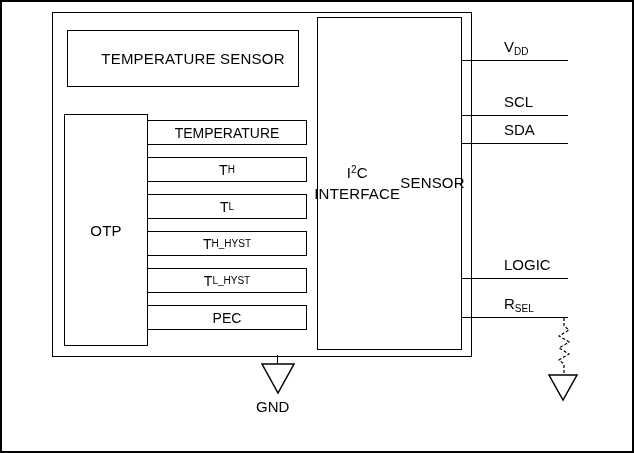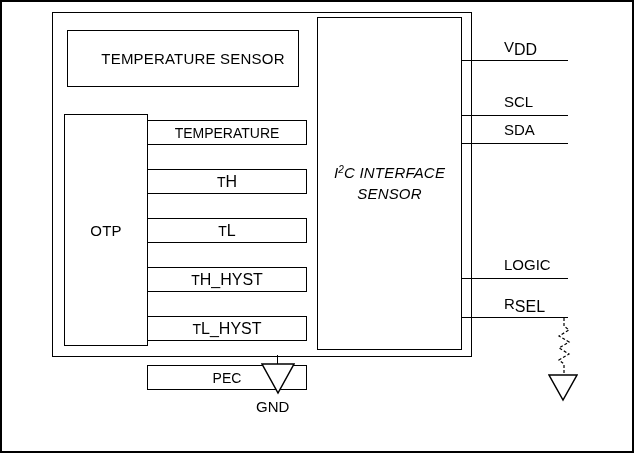--- a/index.html
+++ b/index.html
@@ -37,31 +37,30 @@
     position:absolute;left:145px;top:118px;width:160px;
     display:flex;flex-direction:column;
   }
   .reg{
     position:relative;
     width:160px;height:25px;
     border:1.5px solid #000;
     box-sizing:border-box;
     display:flex;align-items:center;justify-content:center;
     font-size:14px;
-    margin-bottom:24px;
+    margin-bottom:12px;
     background:#fff;
   }
   .i2c{
     left:315px;top:15px;width:145px;height:333px;
-    flex-direction:column;
+    flex-direction:row;
     text-align:center;
     line-height:1.35;
-    font-style:italic;
   }
-  sub.sb{font-size:16px;vertical-align:-3px;letter-spacing:0;}
+  sub.sb{font-size:10px;vertical-align:-3px;letter-spacing:0;}
   sup.sp{font-size:10px;vertical-align:5px;}
   .pin-line{
     position:absolute;
     left:460px;width:106px;height:0;
     border-top:1.5px solid #000;
   }
   .pin-label{
     position:absolute;
     left:502px;
     font-size:15px;

